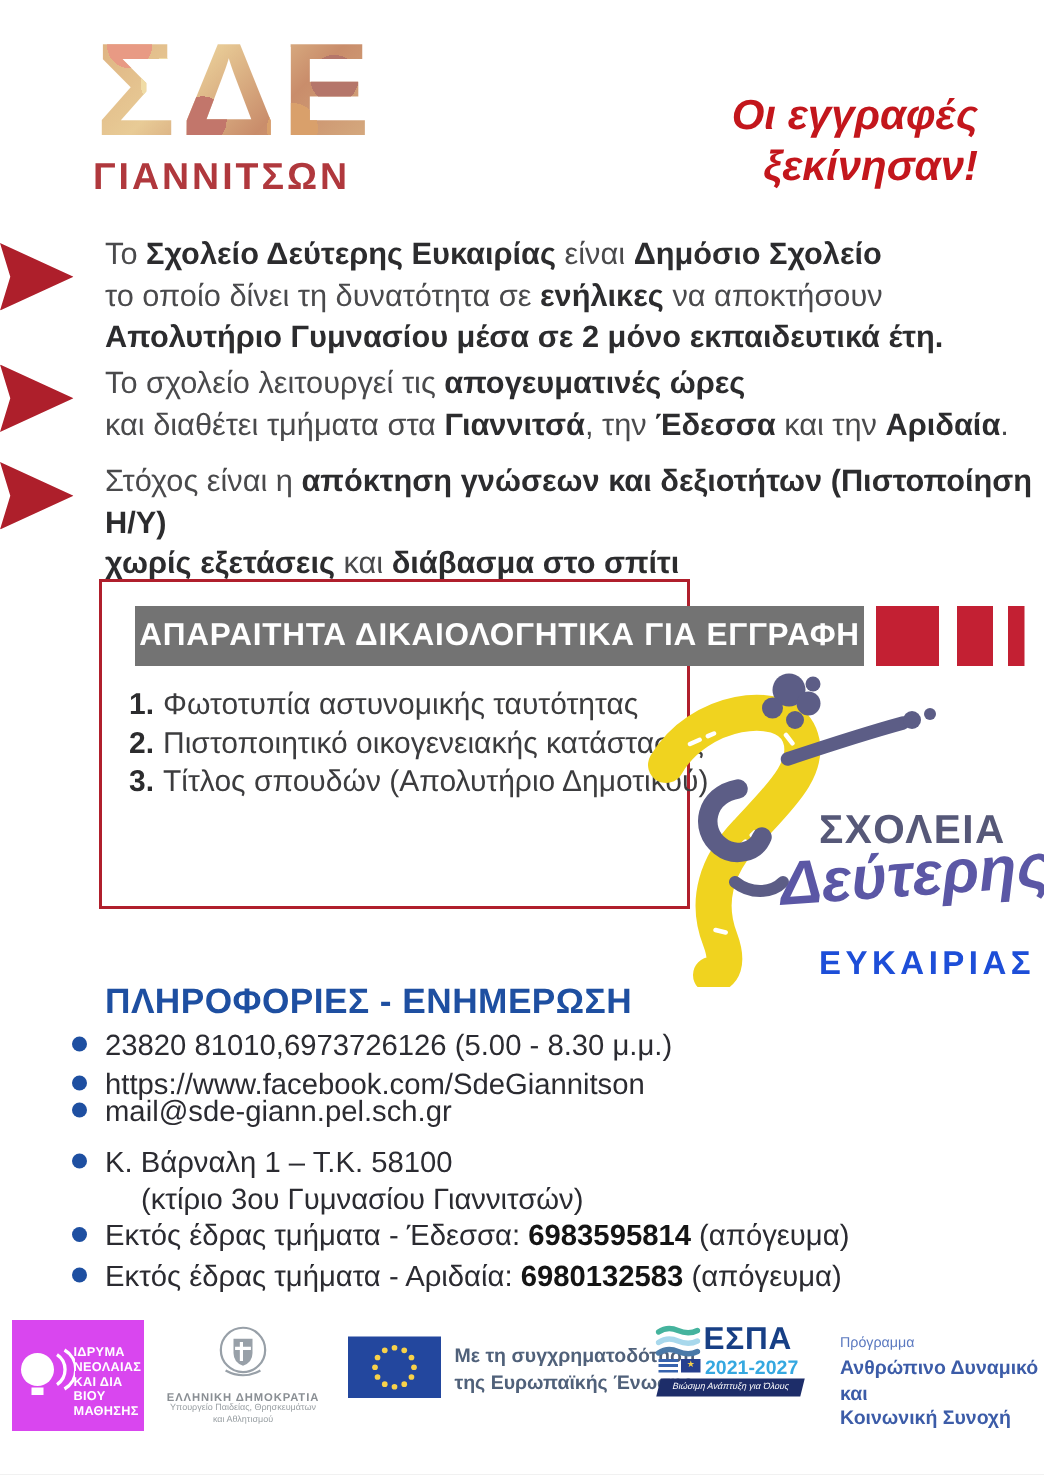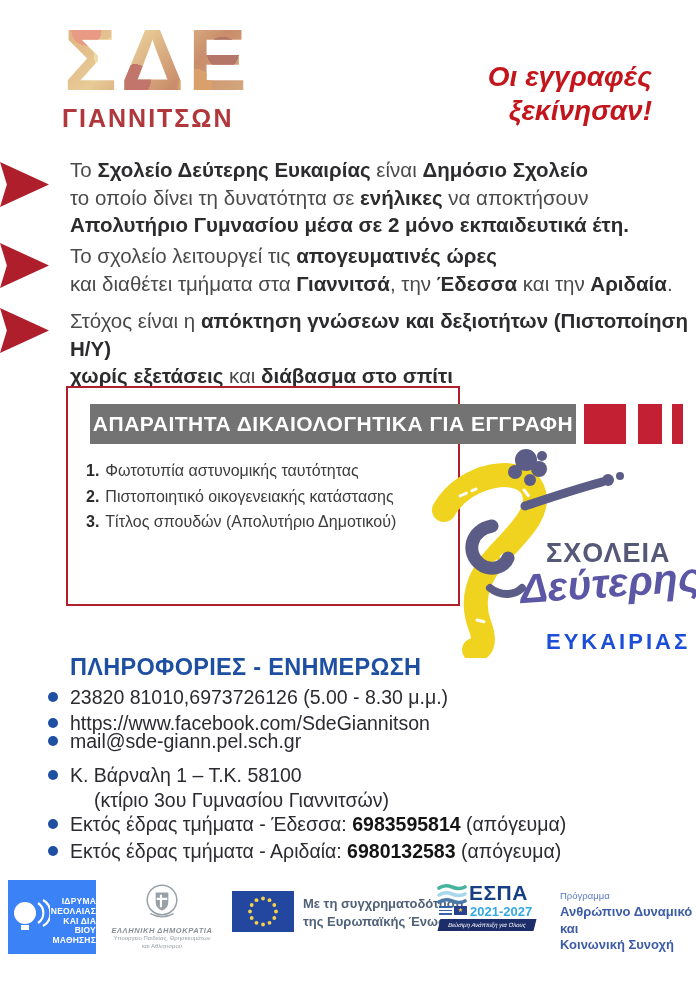--- a/index.html
+++ b/index.html
@@ -26,41 +26,41 @@
   .arrow{left:0;width:49px;height:45px;background:#ae1f2b;
     clip-path:polygon(0% 0%,100% 50%,0% 100%,14% 50%);}
   .para{left:70px;font-size:20.5px;line-height:27.5px;color:#4a4a4c;}
   .para b{color:#2c2c2e;}
 
   
   .req-box{left:66px;top:386px;width:390px;height:216px;border:2px solid #b01f2c;background:#fff;}
   .req-banner{left:90px;top:404px;width:486px;height:40px;background:#737373;color:#ffffff;
     display:flex;align-items:center;justify-content:center;font-size:21px;font-weight:700;letter-spacing:.5px;}
   .blk{top:404px;height:40px;background:#c32033;}
-  .req-list{left:86px;top:458px;font-size:16px;line-height:25.5px;color:#3c3c3e;}
+  .req-list{left:86px;top:458px;font-size:20px;line-height:25.5px;color:#3c3c3e;}
   .req-list b{margin-right:6px;color:#2c2c2e;}
 
   
   .logo-l1{left:546px;top:538px;font-size:27px;font-weight:700;color:#565878;letter-spacing:1px;}
   .logo-l2{left:520px;top:560px;font-size:41px;font-weight:700;font-style:italic;color:#5b57a5;transform:rotate(-4deg);}
   .logo-l3{left:546px;top:611px;font-size:22px;font-weight:700;color:#1d4ed8;letter-spacing:3px;margin-top:18px;}
 
   
   .info-title{left:70px;top:654px;font-size:23.5px;font-weight:700;color:#1e4fa1;letter-spacing:.3px;}
   .info-row{left:48px;font-size:19.5px;color:#2b2b31;white-space:nowrap;}
   .info-row .dot{display:inline-block;width:10px;height:10px;border-radius:50%;background:#1e4fa1;
     margin-right:12px;vertical-align:2px;}
   .info-row.no-dot{left:70px;margin-left:24px;}
   .info-row b{color:#141414;}
 
   
-  .inedivim{left:8px;top:880px;width:88px;height:74px;background:#3b82f6;text-align:right;}
+  .inedivim{left:8px;top:880px;width:88px;height:74px;background:#d946ef;}
   .inedivim .txt{position:absolute;left:41px;top:17px;color:#fff;font-size:8.5px;font-weight:700;line-height:9.8px;letter-spacing:.2px;}
   .republic{left:110px;top:882px;width:104px;text-align:center;color:#8d9196;}
-  .republic .t1{font-size:7.5px;font-weight:700;letter-spacing:.6px;margin-top:2px;color:#8a8f94;font-style:italic;}
+  .republic .t1{font-size:7.5px;font-weight:700;letter-spacing:.6px;margin-top:2px;color:#8a8f94;}
   .republic .t2{font-size:6px;line-height:7.5px;color:#9aa0a4;}
   .euflag{left:232px;top:891px;width:62px;height:41px;background:#23479e;}
   .eutext{left:303px;top:895px;font-size:13px;font-weight:700;color:#50617a;line-height:17.5px;}
   .espa{left:437px;top:883px;width:104px;height:54px;}
   .espa-name{position:absolute;left:32px;top:-2px;font-size:21px;font-weight:700;color:#173f85;letter-spacing:.5px;}
   .espa-period{position:absolute;left:33px;top:21px;font-size:13px;font-weight:700;color:#35a8e0;}
   .flag-el{position:absolute;left:2px;top:23px;width:13px;height:9px;
     background:repeating-linear-gradient(#3763ad 0 1.8px,#fff 1.8px 3.6px);}
   .flag-eu{position:absolute;left:17px;top:23px;width:13px;height:9px;background:#27408f;
     color:#f8d24a;font-size:6px;line-height:9px;text-align:center;}

